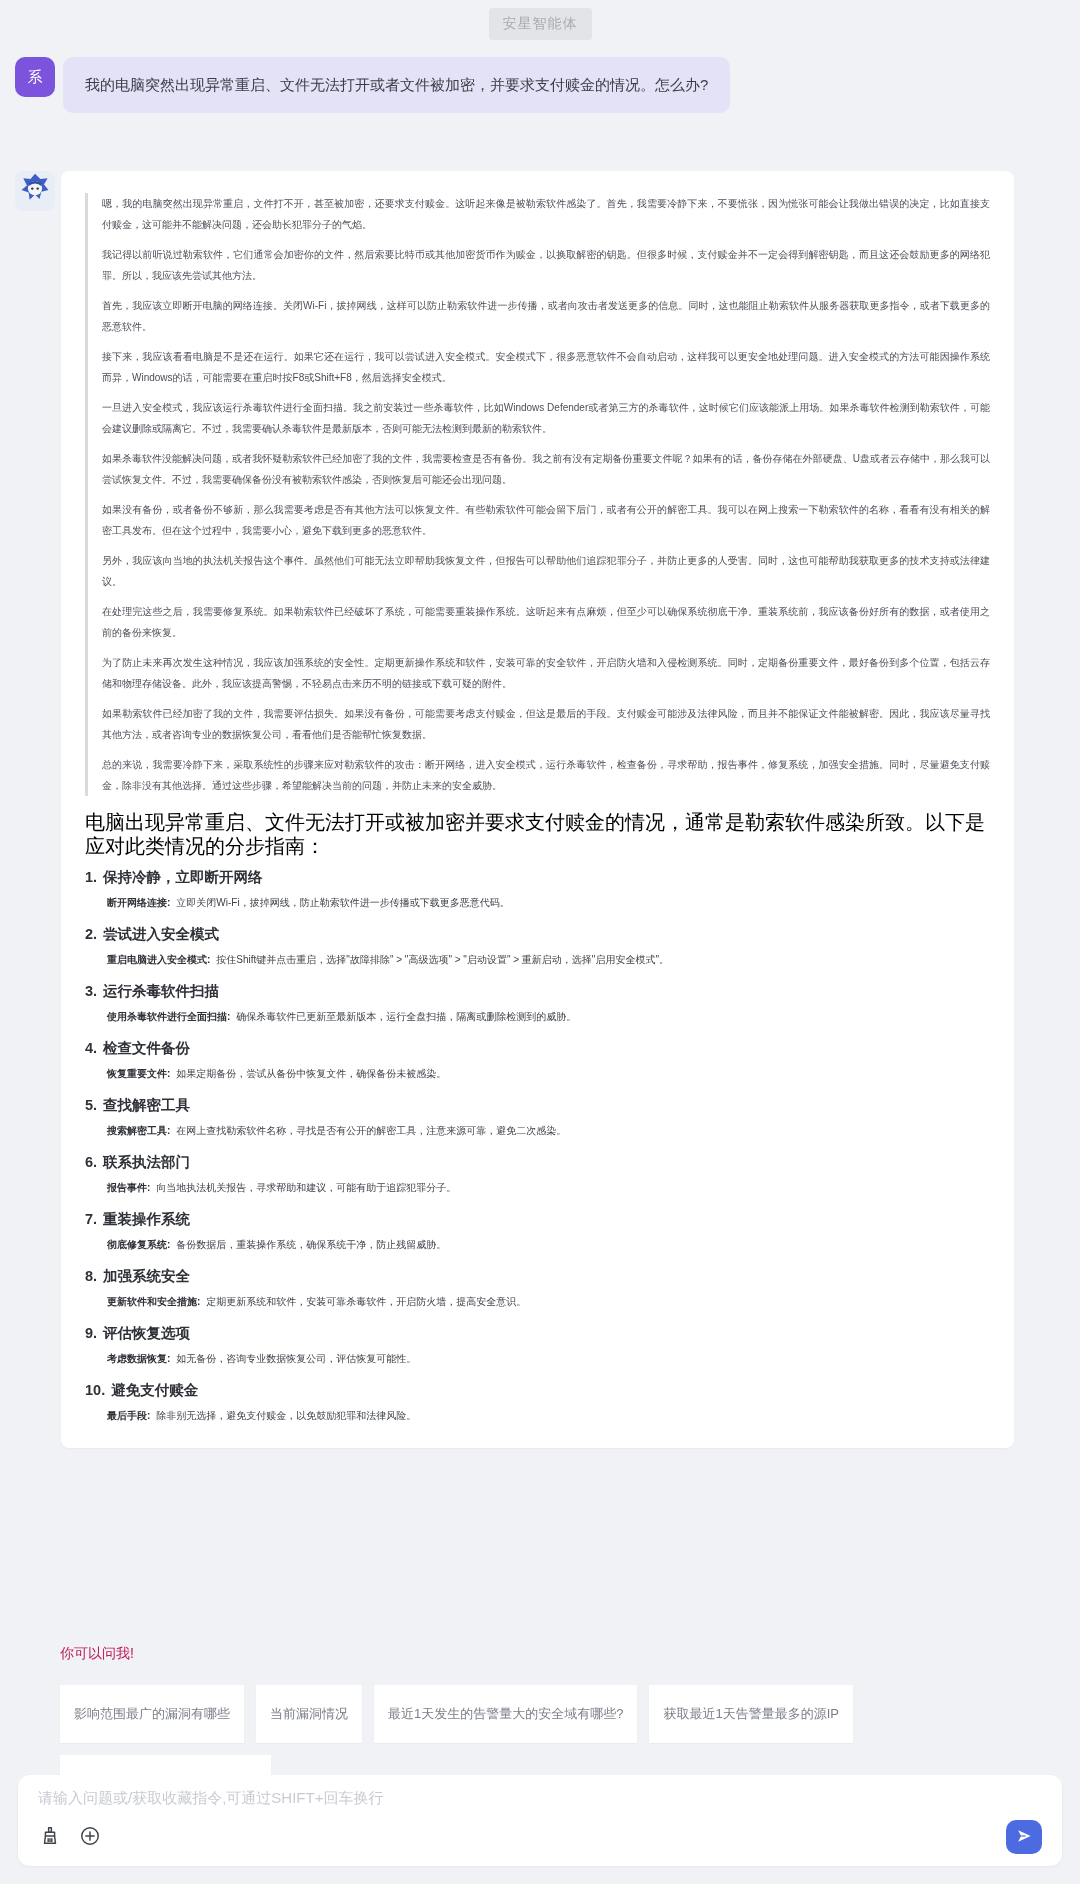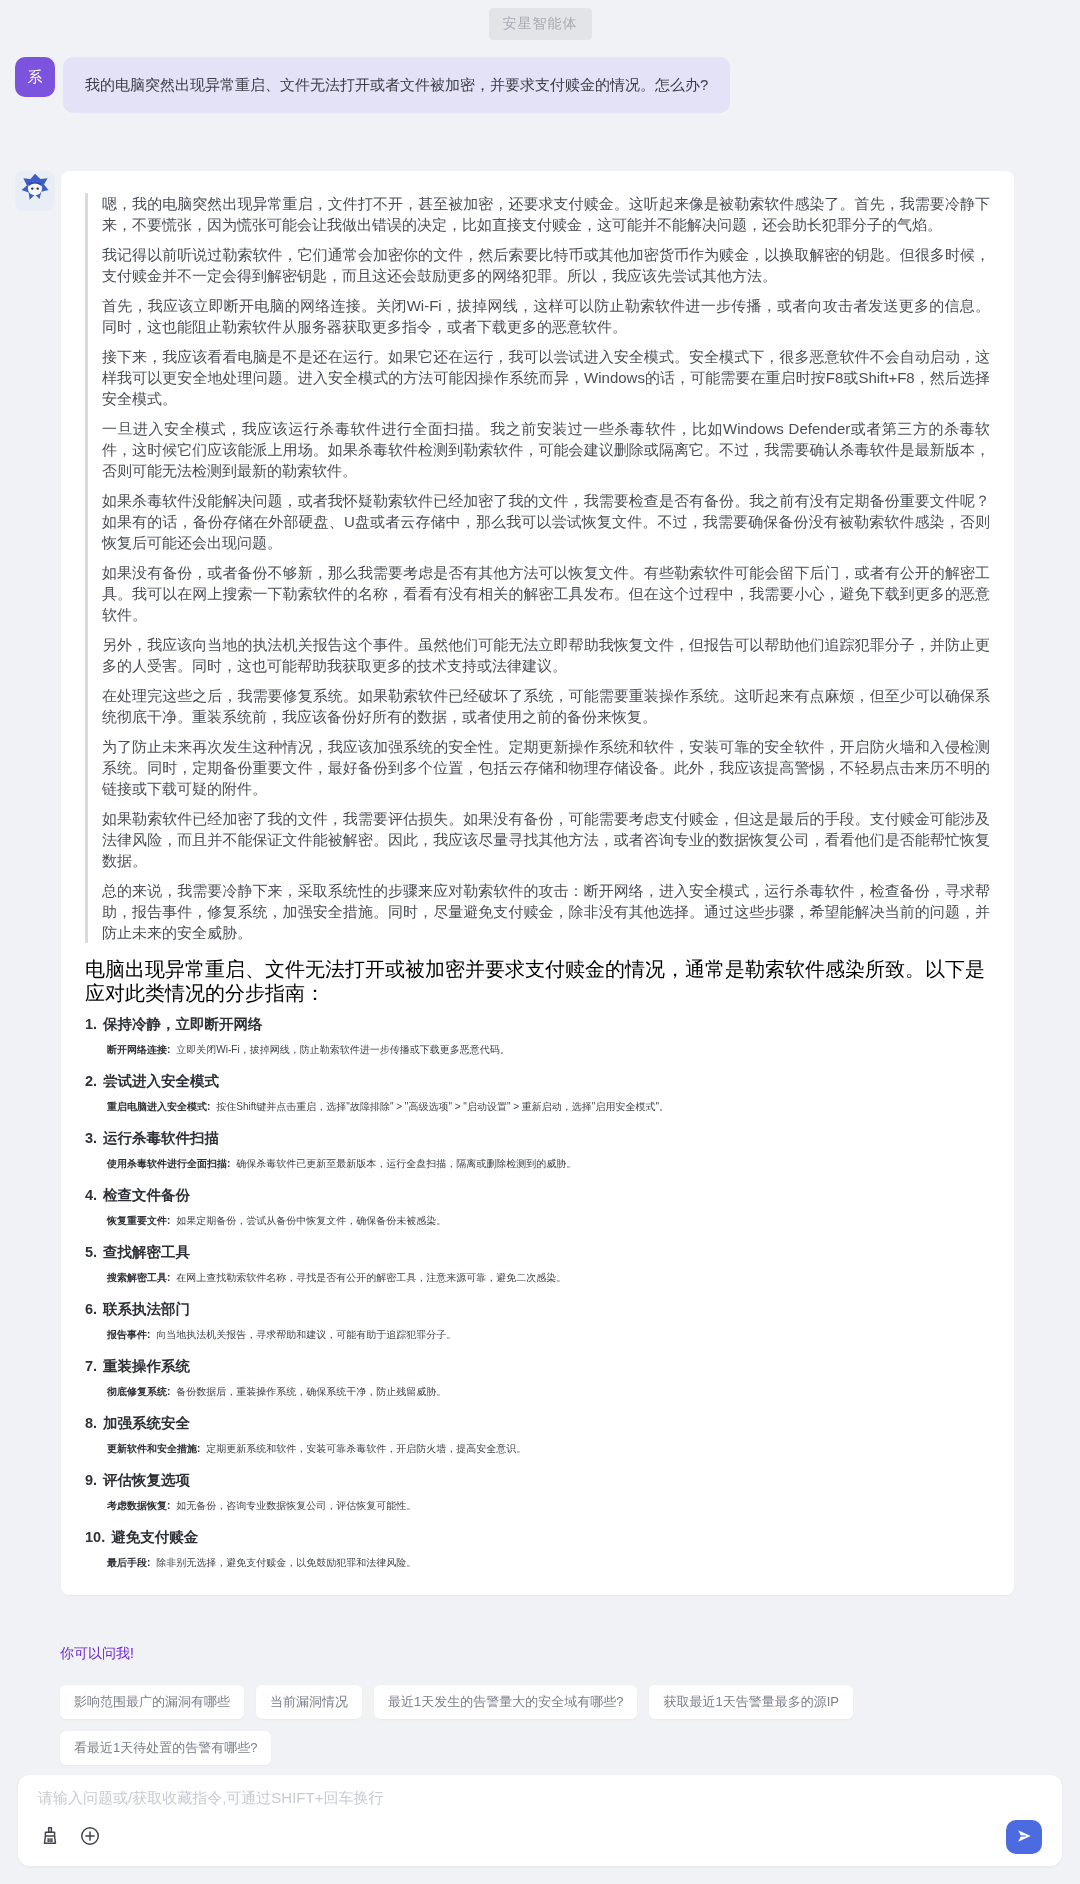--- a/index.html
+++ b/index.html
@@ -36,36 +36,36 @@
   }
   .ai-card {
     margin-left:6px; background:#FFFFFF; border-radius:8px;
     padding:22px 24px 20px 24px; flex:1; min-width:0;
     box-shadow:0 1px 2px rgba(30,35,60,0.04);
   }
   .think-quote {
     border-left:3px solid #D8DADF; padding-left:14px; margin-bottom:14px;
   }
   .think-p {
-    font-size:15px; line-height:21px; color:#4A4E56; margin-bottom:9px;
+    font-size:10px; line-height:21px; color:#4A4E56; margin-bottom:9px;
     text-align:justify;
   }
   .think-p:last-child { margin-bottom:0; }
   .answer-intro { font-size:20px; line-height:24px; color:#000000; margin-top:0; }
   .step-title { font-size:14.5px; font-weight:bold; color:#2E3137; margin-top:7px; line-height:24px; }
   .step-title .num { margin-right:6px; }
   .step-desc { font-size:10px; line-height:24px; margin-top:2px; padding-left:22px; color:#3E4249; }
   .step-desc b { color:#2E3137; margin-right:6px; }
   .answer-conclusion { font-size:14.5px; line-height:24px; margin-top:8px; color:#3E4249; }
   
   .suggestions { position:absolute; left:60px; right:64px; top:1645px; }
-  .sug-label { color:#6d28d9; font-size:14px; }
+  .sug-label { color:#be185d; font-size:14px; }
   .chips { display:flex; flex-wrap:wrap; gap:12px; margin-top:22px; }
   .chip {
-    background:#FFFFFF; border:none; border-radius:6px; padding:8px 14px;
+    background:#FFFFFF; border:none; border-radius:1px; padding:20px 14px;
     font-size:13px; color:#7A7F88; cursor:pointer;
     font-family:inherit; box-shadow:0 1px 2px rgba(30,35,60,0.04);
     white-space:nowrap;
   }
   
   .composer {
     position:absolute; left:18px; right:18px; top:1775px; height:91px;
     background:#FFFFFF; border-radius:12px; padding:14px 20px 12px 20px;
     display:flex; flex-direction:column; justify-content:space-between;
     box-shadow:0 1px 3px rgba(30,35,60,0.05);

